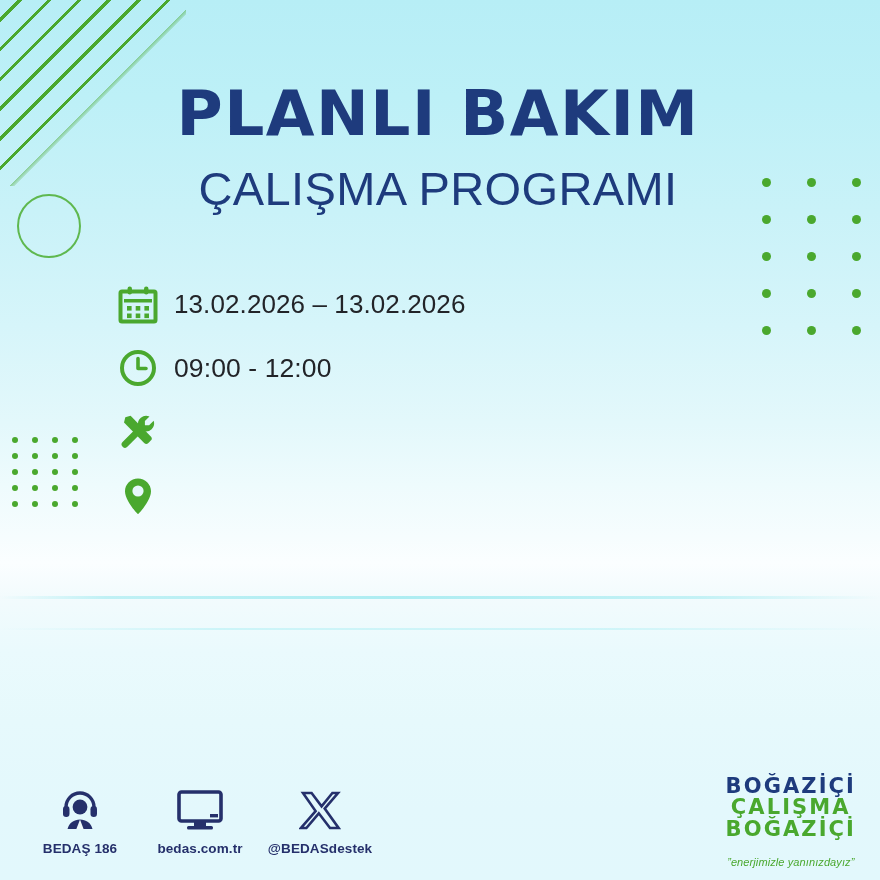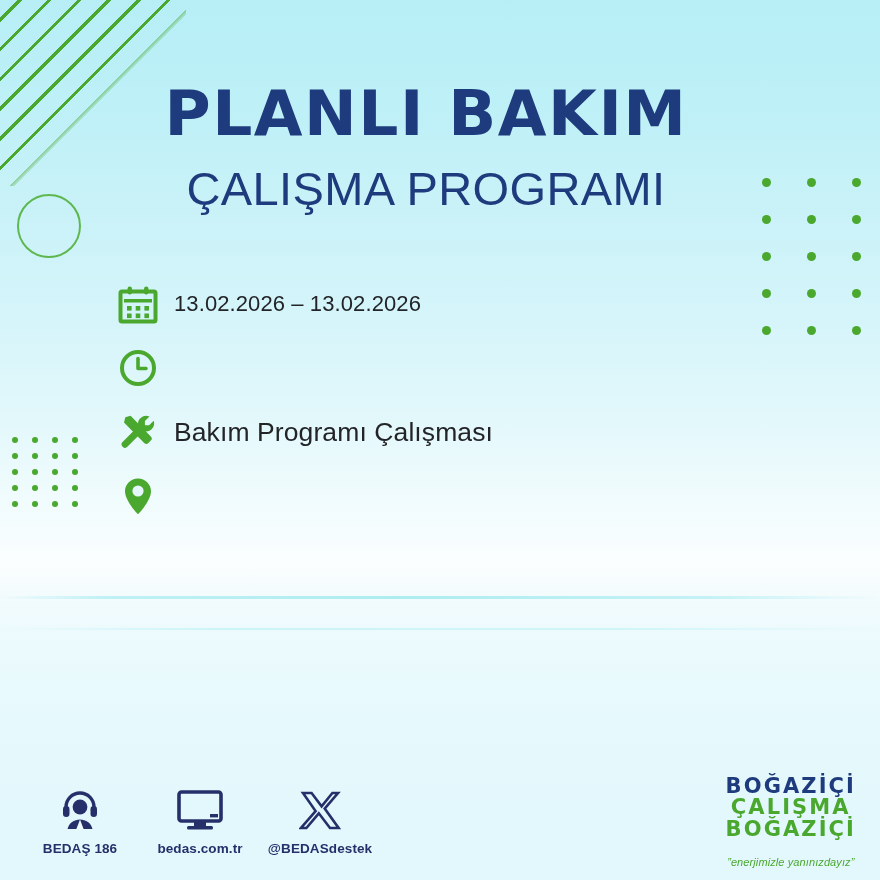--- a/index.html
+++ b/index.html
@@ -84,21 +84,21 @@
     left: 12px;
     top: 437px;
     grid-template-columns: repeat(4, 20px);
     grid-template-rows: repeat(5, 16px);
   }
   .dot-grid-left .dot { width: 6px; height: 6px; }
 
   
   .title-block {
     position: absolute;
-    left: 4px;
+    left: 16px;
     top: 82px;
     width: 844px;
     text-align: center;
   }
   .title-main {
     font-size: 63px;
     font-weight: 700;
     letter-spacing: 1.5px;
     color: #1e3b7d;
     line-height: 1.02;
@@ -136,21 +136,21 @@
     align-items: center;
     justify-content: flex-start;
   }
   .info-text {
     color: #222428;
     font-size: 26.5px;
     font-weight: 400;
     letter-spacing: 0.1px;
     white-space: nowrap;
   }
-  .row-date .info-text { font-size: 22px; }
+  .row-date .info-text { font-size: 26px; }
   .row-addr .info-text { font-size: 25.5px; }
 
   
   .band {
     position: absolute;
     left: 0;
     top: 596px;
     width: 880px;
     height: 3px;
     background: linear-gradient(90deg,
@@ -312,32 +312,32 @@
       <span class="info-text">13.02.2026 – 13.02.2026</span>
     </div>
 
     <div class="info-row row-time">
       <span class="info-icon">
         <svg width="40" height="40" viewBox="0 0 40 40">
           <circle cx="20" cy="20" r="16" fill="none" stroke="#4aa82e" stroke-width="4"></circle>
           <path d="M20 10.5v10h8" fill="none" stroke="#4aa82e" stroke-width="3.6" stroke-linecap="round" stroke-linejoin="round"></path>
         </svg>
       </span>
+      <span class="info-text">09:00 - 12:00</span>
     </div>
 
     <div class="info-row row-work">
       <span class="info-icon">
         <svg width="40" height="40" viewBox="0 0 40 40">
 
           <path d="M31.5 4.5l-4.6 4.6 0 4.2 4.2 0 4.6-4.6a8.2 8.2 0 0 1-10.6 10.3L9.6 34.5a3.4 3.4 0 1 1-4.8-4.8L20.3 14.2A8.2 8.2 0 0 1 31.5 4.5z" fill="#4aa82e" transform="rotate(0 20 20)"></path>
 
           <path d="M7.3 5.2l5.3-1.4 20.2 20.6a3 3 0 0 1 0 4.2l-2.4 2.4a3 3 0 0 1-4.2 0L6 10.6z" fill="#4aa82e" transform="rotate(0 20 20)"></path>
         </svg>
       </span>
-      <span class="info-text">Bakım Programı Çalışması</span>
     </div>
 
     <div class="info-row row-addr">
       <span class="info-icon">
         <svg width="40" height="40" viewBox="0 0 40 40">
           <path d="M20 2.5c-7.2 0-13 5.7-13 12.8 0 9.1 11.1 21 12.2 22.2a1.1 1.1 0 0 0 1.6 0C21.9 36.3 33 24.4 33 15.3 33 8.2 27.2 2.5 20 2.5z" fill="#4aa82e"></path>
           <circle cx="20" cy="15" r="5.6" fill="#e6f7fb"></circle>
         </svg>
       </span>
     </div>

